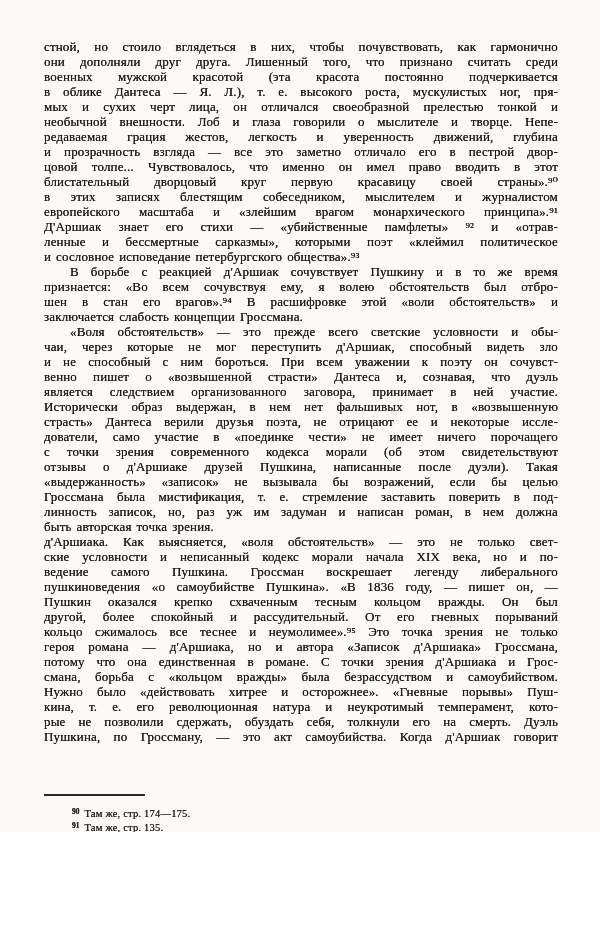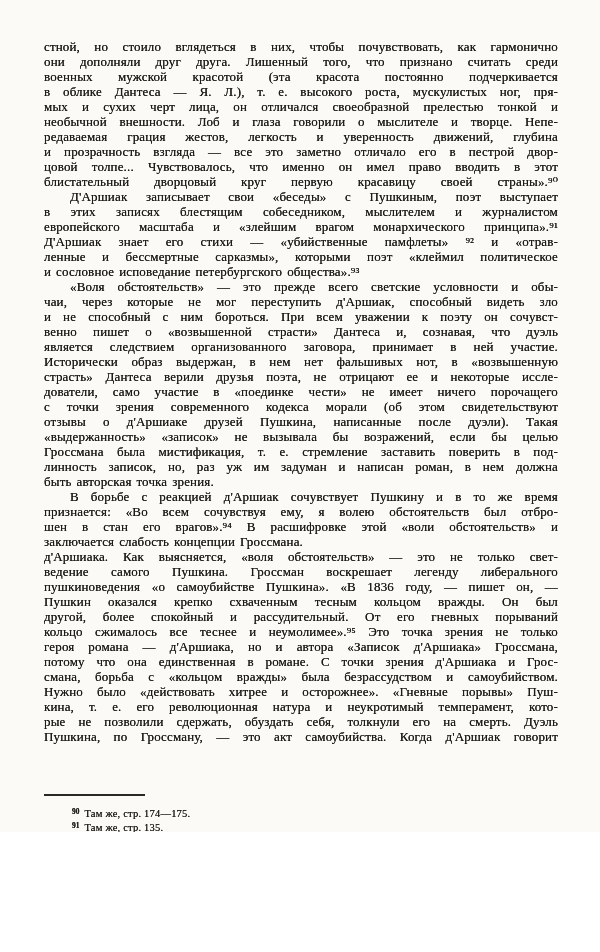--- a/index.html
+++ b/index.html
@@ -91,54 +91,54 @@
       <div class="ln">в облике Дантеса — Я. Л.), т. е. высокого роста, мускулистых ног, пря-</div>
       <div class="ln">мых и сухих черт лица, он отличался своеобразной прелестью тонкой и</div>
       <div class="ln">необычной внешности. Лоб и глаза говорили о мыслителе и творце. Непе-</div>
       <div class="ln">редаваемая грация жестов, легкость и уверенность движений, глубина</div>
       <div class="ln">и прозрачность взгляда — все это заметно отличало его в пестрой двор-</div>
       <div class="ln">цовой толпе... Чувствовалось, что именно он имел право вводить в этот</div>
       <div class="ln">блистательный дворцовый круг первую красавицу своей страны».⁹⁰</div>
     </div>
 
     <div class="para">
-      <div class="ln ind">Д'Аршиак записывает свои «беседы» с Пушкиным, поэт выступает</div>
       <div class="ln">в этих записях блестящим собеседником, мыслителем и журналистом</div>
       <div class="ln">европейского масштаба и «злейшим врагом монархического принципа».⁹¹</div>
       <div class="ln">Д'Аршиак знает его стихи — «убийственные памфлеты» ⁹² и «отрав-</div>
       <div class="ln">ленные и бессмертные сарказмы», которыми поэт «клеймил политическое</div>
       <div class="ln nl">и сословное исповедание петербургского общества».⁹³</div>
+    </div>
+
+    <div class="para">
+      <div class="ln ind">В борьбе с реакцией д'Аршиак сочувствует Пушкину и в то же время</div>
+      <div class="ln">признается: «Во всем сочувствуя ему, я волею обстоятельств был отбро-</div>
+      <div class="ln">шен в стан его врагов».⁹⁴ В расшифровке этой «воли обстоятельств» и</div>
+      <div class="ln nl">заключается слабость концепции Гроссмана.</div>
     </div>
 
     <div class="para">
       <div class="ln ind">«Воля обстоятельств» — это прежде всего светские условности и обы-</div>
       <div class="ln">чаи, через которые не мог переступить д'Аршиак, способный видеть зло</div>
       <div class="ln">и не способный с ним бороться. При всем уважении к поэту он сочувст-</div>
       <div class="ln">венно пишет о «возвышенной страсти» Дантеса и, сознавая, что дуэль</div>
       <div class="ln">является следствием организованного заговора, принимает в ней участие.</div>
       <div class="ln">Исторически образ выдержан, в нем нет фальшивых нот, в «возвышенную</div>
       <div class="ln">страсть» Дантеса верили друзья поэта, не отрицают ее и некоторые иссле-</div>
       <div class="ln">дователи, само участие в «поединке чести» не имеет ничего порочащего</div>
       <div class="ln">с точки зрения современного кодекса морали (об этом свидетельствуют</div>
       <div class="ln">отзывы о д'Аршиаке друзей Пушкина, написанные после дуэли). Такая</div>
       <div class="ln">«выдержанность» «записок» не вызывала бы возражений, если бы целью</div>
       <div class="ln">Гроссмана была мистификация, т. е. стремление заставить поверить в под-</div>
       <div class="ln">линность записок, но, раз уж им задуман и написан роман, в нем должна</div>
       <div class="ln nl">быть авторская точка зрения.</div>
     </div>
 
     <div class="para">
-      <div class="ln ind">В борьбе с реакцией д'Аршиак сочувствует Пушкину и в то же время</div>
-      <div class="ln">признается: «Во всем сочувствуя ему, я волею обстоятельств был отбро-</div>
-      <div class="ln">шен в стан его врагов».⁹⁴ В расшифровке этой «воли обстоятельств» и</div>
-      <div class="ln nl">заключается слабость концепции Гроссмана.</div>
-    </div>
-
-    <div class="para">
       <div class="ln">д'Аршиака. Как выясняется, «воля обстоятельств» — это не только свет-</div>
+      <div class="ln">ские условности и неписанный кодекс морали начала XIX века, но и по-</div>
       <div class="ln">ведение самого Пушкина. Гроссман воскрешает легенду либерального</div>
       <div class="ln">пушкиноведения «о самоубийстве Пушкина». «В 1836 году, — пишет он, —</div>
       <div class="ln">Пушкин оказался крепко схваченным тесным кольцом вражды. Он был</div>
       <div class="ln">другой, более спокойный и рассудительный. От его гневных порываний</div>
       <div class="ln">кольцо сжималось все теснее и неумолимее».⁹⁵ Это точка зрения не только</div>
       <div class="ln">героя романа — д'Аршиака, но и автора «Записок д'Аршиака» Гроссмана,</div>
       <div class="ln">потому что она единственная в романе. С точки зрения д'Аршиака и Грос-</div>
       <div class="ln">смана, борьба с «кольцом вражды» была безрассудством и самоубийством.</div>
       <div class="ln">Нужно было «действовать хитрее и осторожнее». «Гневные порывы» Пуш-</div>
       <div class="ln">кина, т. е. его революционная натура и неукротимый темперамент, кото-</div>

